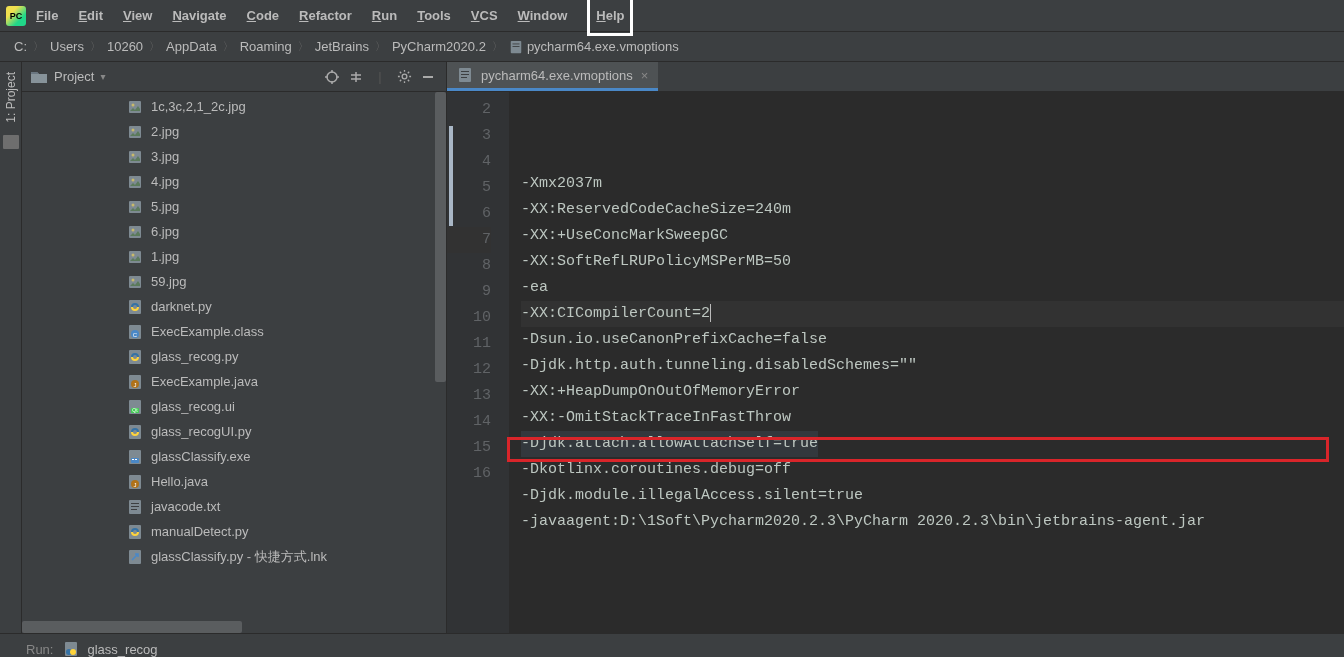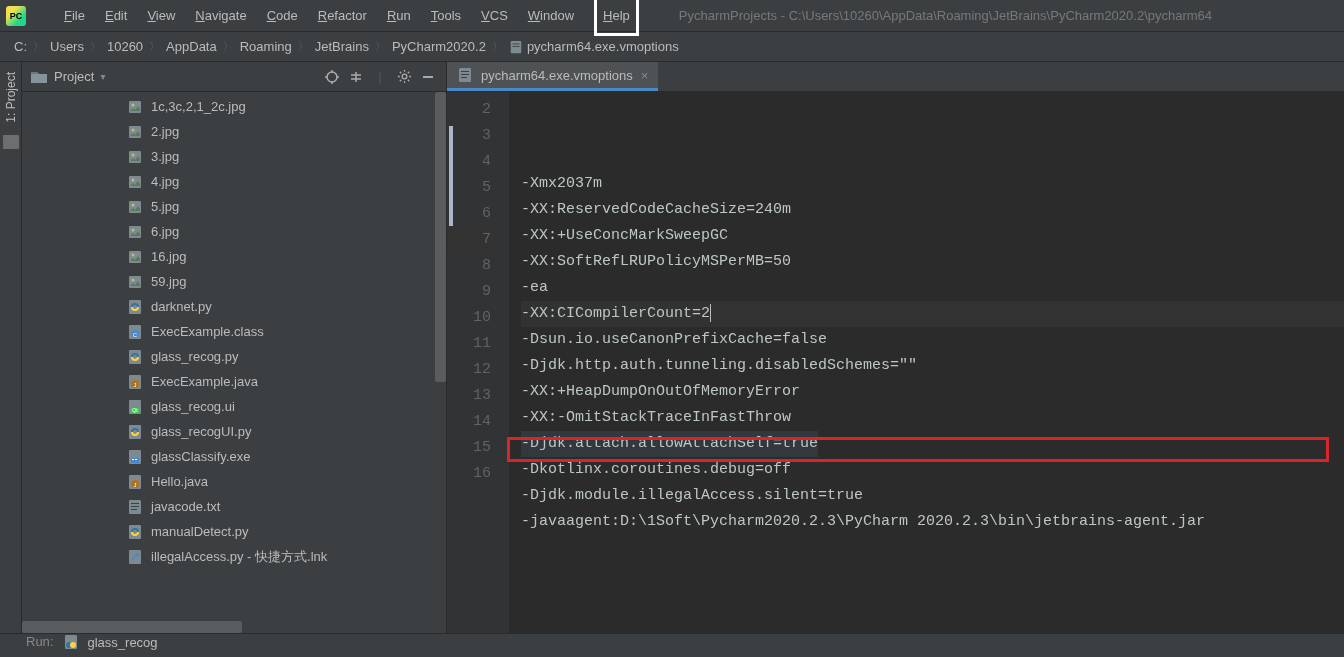--- a/index.html
+++ b/index.html
@@ -17,21 +17,21 @@
   background: #3c3f41;
   display: flex;
   align-items: center;
   padding-left: 6px;
   border-bottom: 1px solid #2b2b2b;
 }
 .app-icon {
   width: 20px; height: 20px;
   background: linear-gradient(135deg, #f0e050 30%, #21d789 70%);
   border-radius: 3px;
-  margin-right: 28px;
+  margin-right: 0;
   display: flex;
   align-items: center;
   justify-content: center;
   font-size: 9px;
   font-weight: bold;
   color: #000;
 }
 .menu-item {
   padding: 4px 10px;
   cursor: pointer;
@@ -246,46 +246,45 @@
 .red-box {
   position: absolute;
   border: 3px solid #d9252a;
   pointer-events: none;
 }
 .statusbar {
   height: 24px;
   background: #3c3f41;
   border-top: 1px solid #2b2b2b;
   display: flex;
-  align-items: flex-start;
+  align-items: flex-end;
   padding-left: 26px;
 }
 .status-label { color: #888; margin-right: 10px; }
 .status-file { display: flex; align-items: center; }
 svg { display: block; }
 </style>
 </head>
 <body>
 
 <div class="menubar">
   <div class="app-icon">PC</div>
-  <div id="menu-items" style="display: flex;">
+  <div id="menu-items" style="display: flex; font-weight: bold;">
       <div class="menu-item"><span class="u">F</span>ile</div>
       <div class="menu-item"><span class="u">E</span>dit</div>
       <div class="menu-item"><span class="u">V</span>iew</div>
       <div class="menu-item"><span class="u">N</span>avigate</div>
       <div class="menu-item"><span class="u">C</span>ode</div>
       <div class="menu-item"><span class="u">R</span>efactor</div>
       <div class="menu-item"><span class="u">R</span>un</div>
       <div class="menu-item"><span class="u">T</span>ools</div>
       <div class="menu-item"><span class="u">V</span>CS</div>
       <div class="menu-item"><span class="u">W</span>indow</div>
       <div class="menu-item"><span class="menu-help-box"><span class="u">H</span>elp</span></div>
     </div>
-  <div class="window-title">PycharmProjects - C:\Users\10260\AppData\Roaming\JetBrains\PyCharm2020.2\pycharm64</div>
 </div>
 
 <div class="navbar">
   <div id="crumbs" style="display:flex;align-items:center;">
       <span class="crumb">C:</span>
       <span class="crumb-sep">〉</span>
       <span class="crumb">Users</span>
       <span class="crumb-sep">〉</span>
       <span class="crumb">10260</span>
       <span class="crumb-sep">〉</span>
@@ -410,21 +409,21 @@
           <span class="file-label">6.jpg</span>
         </div>
         <div class="tree-item">
           <span class="file-icon">
             <svg width="16" height="16" viewBox="0 0 16 16">
               <rect x="2" y="2" width="12" height="12" fill="#7e8a92" rx="1"></rect>
               <circle cx="6" cy="6" r="1.5" fill="#c9ba6a"></circle>
               <path d="M3 12l3-3 2 2 3-4 2 3v2H3z" fill="#5b7a5b"></path>
             </svg>
           </span>
-          <span class="file-label">16.jpg</span>
+          <span class="file-label">1.jpg</span>
         </div>
         <div class="tree-item">
           <span class="file-icon">
             <svg width="16" height="16" viewBox="0 0 16 16">
               <rect x="2" y="2" width="12" height="12" fill="#7e8a92" rx="1"></rect>
               <circle cx="6" cy="6" r="1.5" fill="#c9ba6a"></circle>
               <path d="M3 12l3-3 2 2 3-4 2 3v2H3z" fill="#5b7a5b"></path>
             </svg>
           </span>
           <span class="file-label">59.jpg</span>
@@ -531,21 +530,21 @@
           </span>
           <span class="file-label">manualDetect.py</span>
         </div>
         <div class="tree-item">
           <span class="file-icon">
             <svg width="16" height="16" viewBox="0 0 16 16">
               <rect x="2" y="1" width="12" height="14" fill="#7e8a92" rx="1"></rect>
               <path d="M5 11l6-6M8 5h3v3" stroke="#4a88c7" stroke-width="1.5" fill="none"></path>
             </svg>
           </span>
-          <span class="file-label">illegalAccess.py - 快捷方式.lnk</span>
+          <span class="file-label">glassClassify.py - 快捷方式.lnk</span>
         </div>
         <div class="hscroll">
           <div class="hscroll-thumb"></div>
         </div>
     </div>
     <div class="vscroll">
         <div class="vscroll-thumb"></div>
       </div>
   </div>
 

